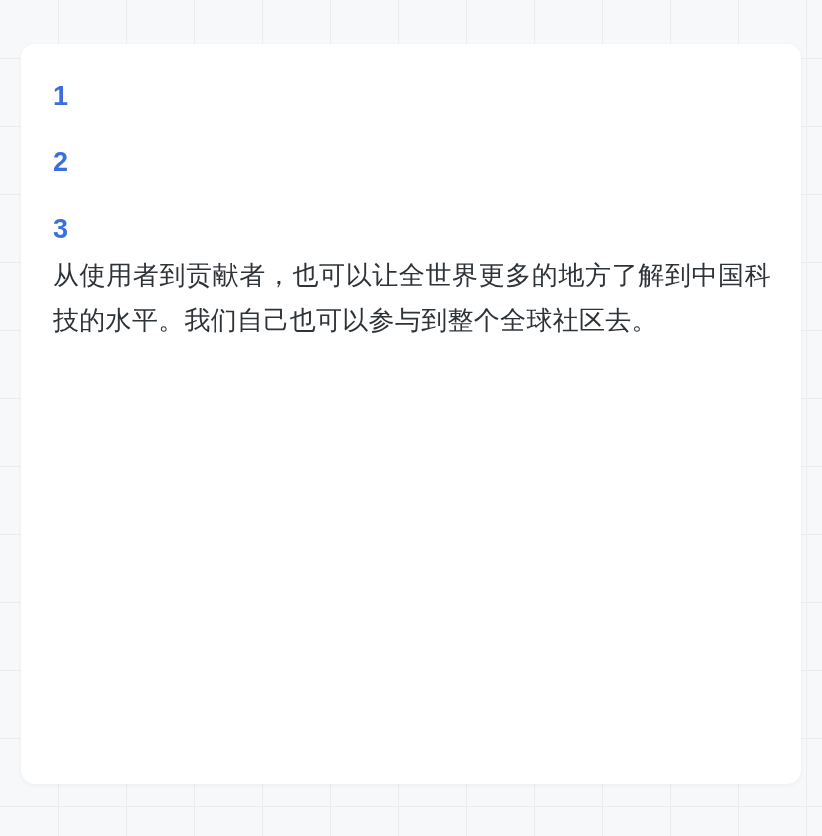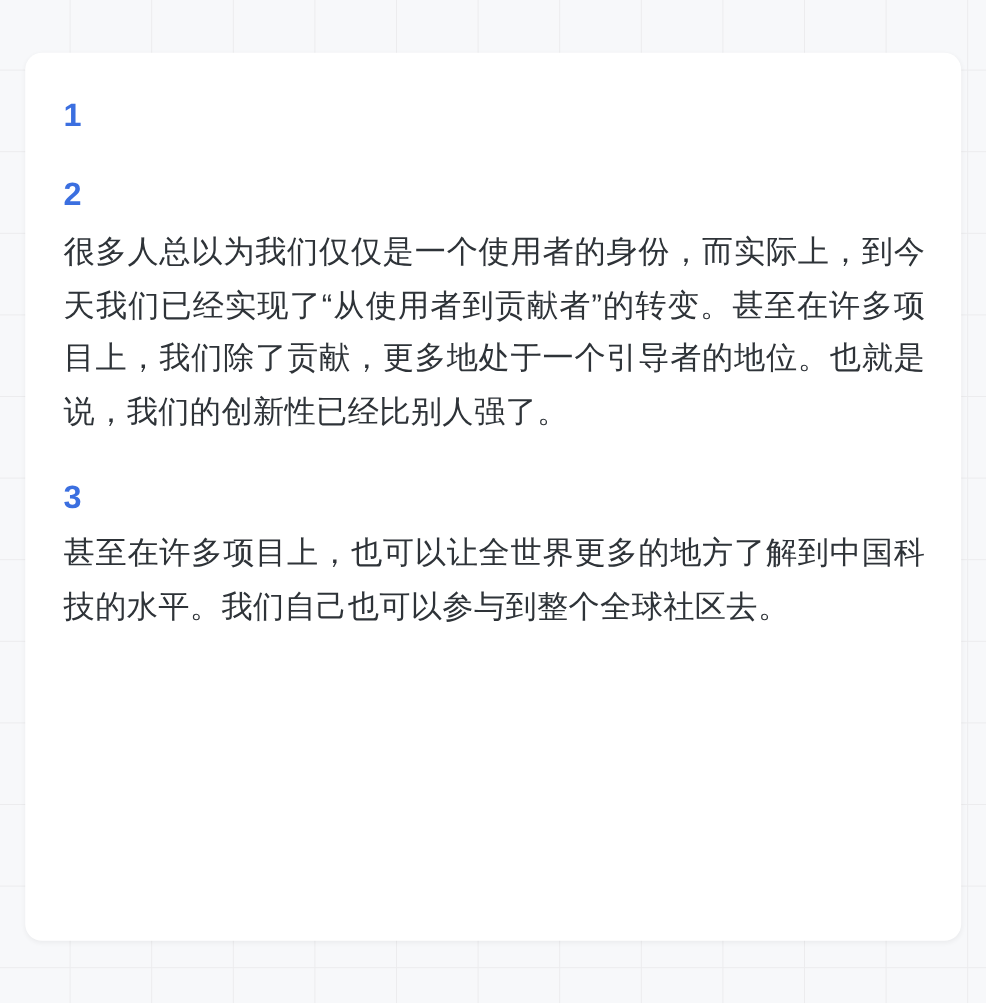--- a/index.html
+++ b/index.html
@@ -70,21 +70,20 @@
 <div class="grid-bg"></div>
 
 <div class="card">
 
   <div class="section">
     <div class="sec-num">1</div>
   </div>
 
   <div class="section">
     <div class="sec-num">2</div>
-    <div class="sec-body">很多人总以为我们仅仅是一个使用者的身份，而实际上，到今天我们已经实现了“从使用者到贡献者”的转变。甚至在许多项目上，我们除了贡献，更多地处于一个引导者的地位。也就是说，我们的创新性已经比别人强了。</div>
   </div>
 
   <div class="section">
     <div class="sec-num">3</div>
-    <div class="sec-body">甚至在许多项目上，也可以让全世界更多的地方了解到中国科技的水平。我们自己也可以参与到整个全球社区去。</div>
+    <div class="sec-body">从使用者到贡献者，也可以让全世界更多的地方了解到中国科技的水平。我们自己也可以参与到整个全球社区去。</div>
   </div>
 
 </div>
 
 </body></html>

